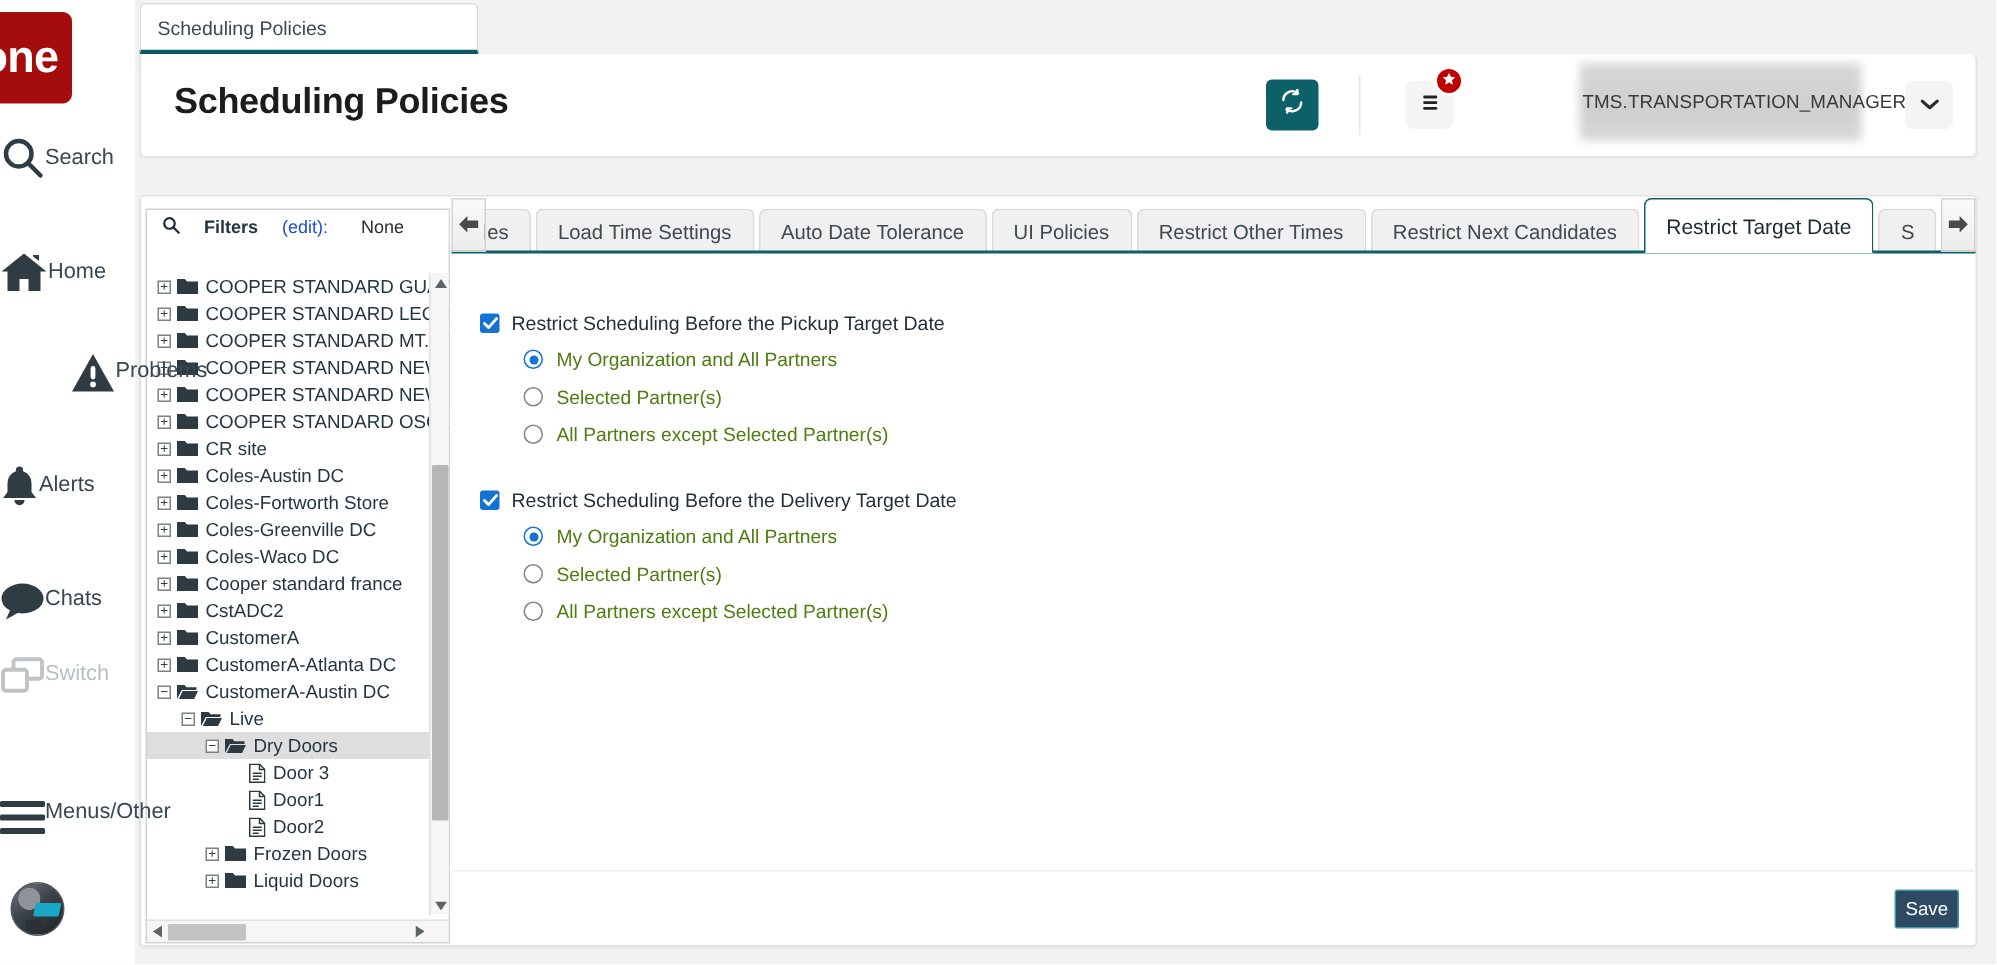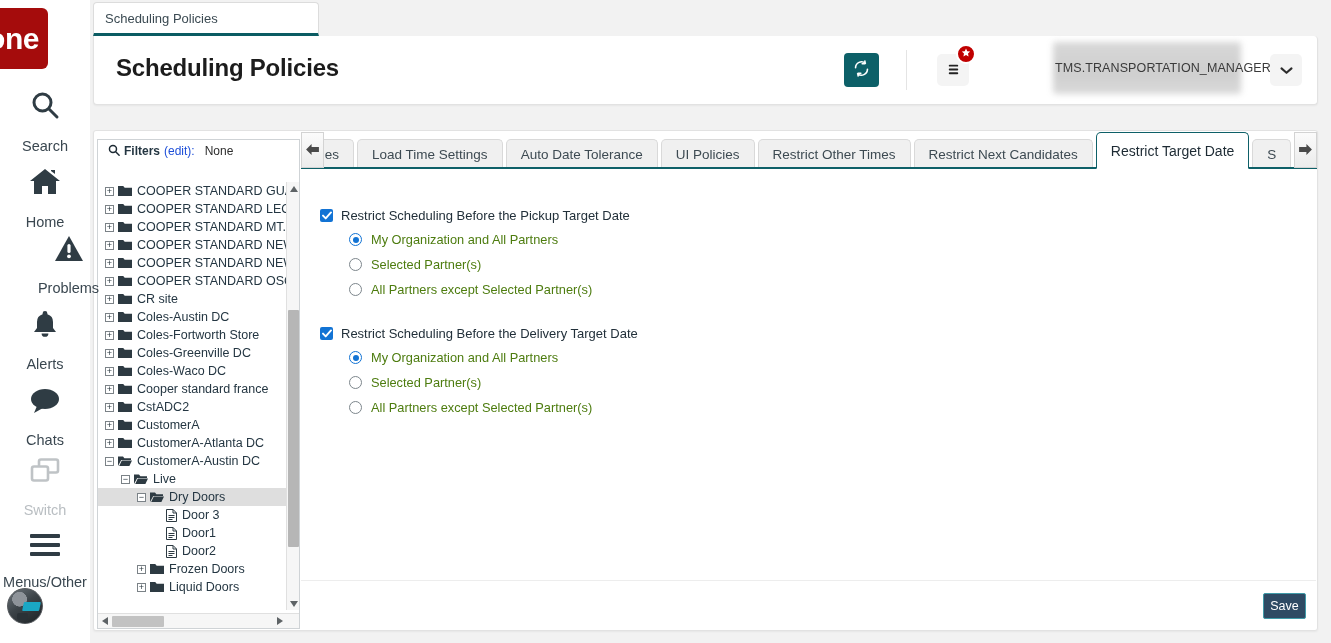--- a/index.html
+++ b/index.html
@@ -21,22 +21,22 @@
   .logo-box {
     position: absolute; left: -22px; top: 8px;
     width: 70px; height: 61px;
     background: #a50c0c; border-radius: 6px;
     color: #fff; font-size: 30px; font-weight: bold;
     display: flex; align-items: center; justify-content: center;
     letter-spacing: -0.5px; overflow: hidden;
   }
   .rail-item {
     position: absolute; left: 0; width: 90px;
-    display: flex; flex-direction: column; align-items: center;
-    color: #2f3c44; cursor: pointer; gap: 15px;
+    display: flex; flex-direction: row; align-items: center;
+    color: #2f3c44; cursor: pointer;
   }
   .rail-item .ico { height: 34px; display: flex; align-items: flex-end; justify-content: center; }
   .rail-item .lbl { font-size: 14.5px; margin-top: 3px; color: #3a4750; white-space: nowrap; }
   .rail-item.disabled .lbl { color: #b9bec2; }
   .rail-item.disabled svg { opacity: .30; }
   .avatar {
     position: absolute; left: 7px; top: 588px; width: 36px; height: 36px;
     border-radius: 50%;
     background:
       radial-gradient(circle at 34% 30%, #8e9399 0 22%, rgba(0,0,0,0) 23%),
@@ -116,21 +116,21 @@
   
   #explorer {
     position: absolute; left: 3px; top: 8px; width: 203px; height: 490px;
     border: 1px solid #cfd3d6; background: #fff;
   }
   #explorer-title {
     height: 20px; background: #0e6068; color: #fff;
     font-size: 12.5px; font-weight: bold; padding: 2px 0 0 7px;
   }
   #filters-bar {
-    height: 22px; display: flex; align-items: center; gap: 4px;
+    height: 22px; display: flex; align-items: center; gap: 16px;
     padding-left: 10px; font-size: 12px; color: #243642; background: #fff;
   }
   #filters-bar b { font-weight: bold; }
   #filters-bar .edit { color: #1d4ed8; }
   #filters-bar .val { color: #2d2d2d; margin-left: 6px; }
 
   #tree-view {
     position: absolute; left: 0; top: 42px; width: 201px; height: 428px;
     overflow: hidden; background: #fff;
   }
@@ -286,21 +286,21 @@
         </div>
         <div class="rail-item" style="top: 380px;">
           <span class="ico">
             <svg xmlns="http://www.w3.org/2000/svg" width="30" height="26" viewBox="0 0 30 26" fill="#2f3c44">
               <ellipse cx="15" cy="11" rx="14" ry="10"></ellipse>
               <path d="M7 18l-3 7 9-5z"></path>
             </svg>
           </span>
           <span class="lbl">Chats</span>
         </div>
-        <div class="rail-item disabled" style="top: 450px; align-items: center;">
+        <div class="rail-item disabled" style="top: 430px; align-items: center;">
           <span class="ico">
             <svg xmlns="http://www.w3.org/2000/svg" width="30" height="26" viewBox="0 0 30 26" fill="none" stroke="#2f3c44" stroke-width="2.6">
               <rect x="9" y="1.5" width="19" height="13" rx="2"></rect>
               <rect x="2" y="8.5" width="16" height="14" rx="2" fill="#fff"></rect>
             </svg>
           </span>
           <span class="lbl">Switch</span>
         </div>
         <div class="rail-item" style="top: 522px;">
           <span class="ico">

